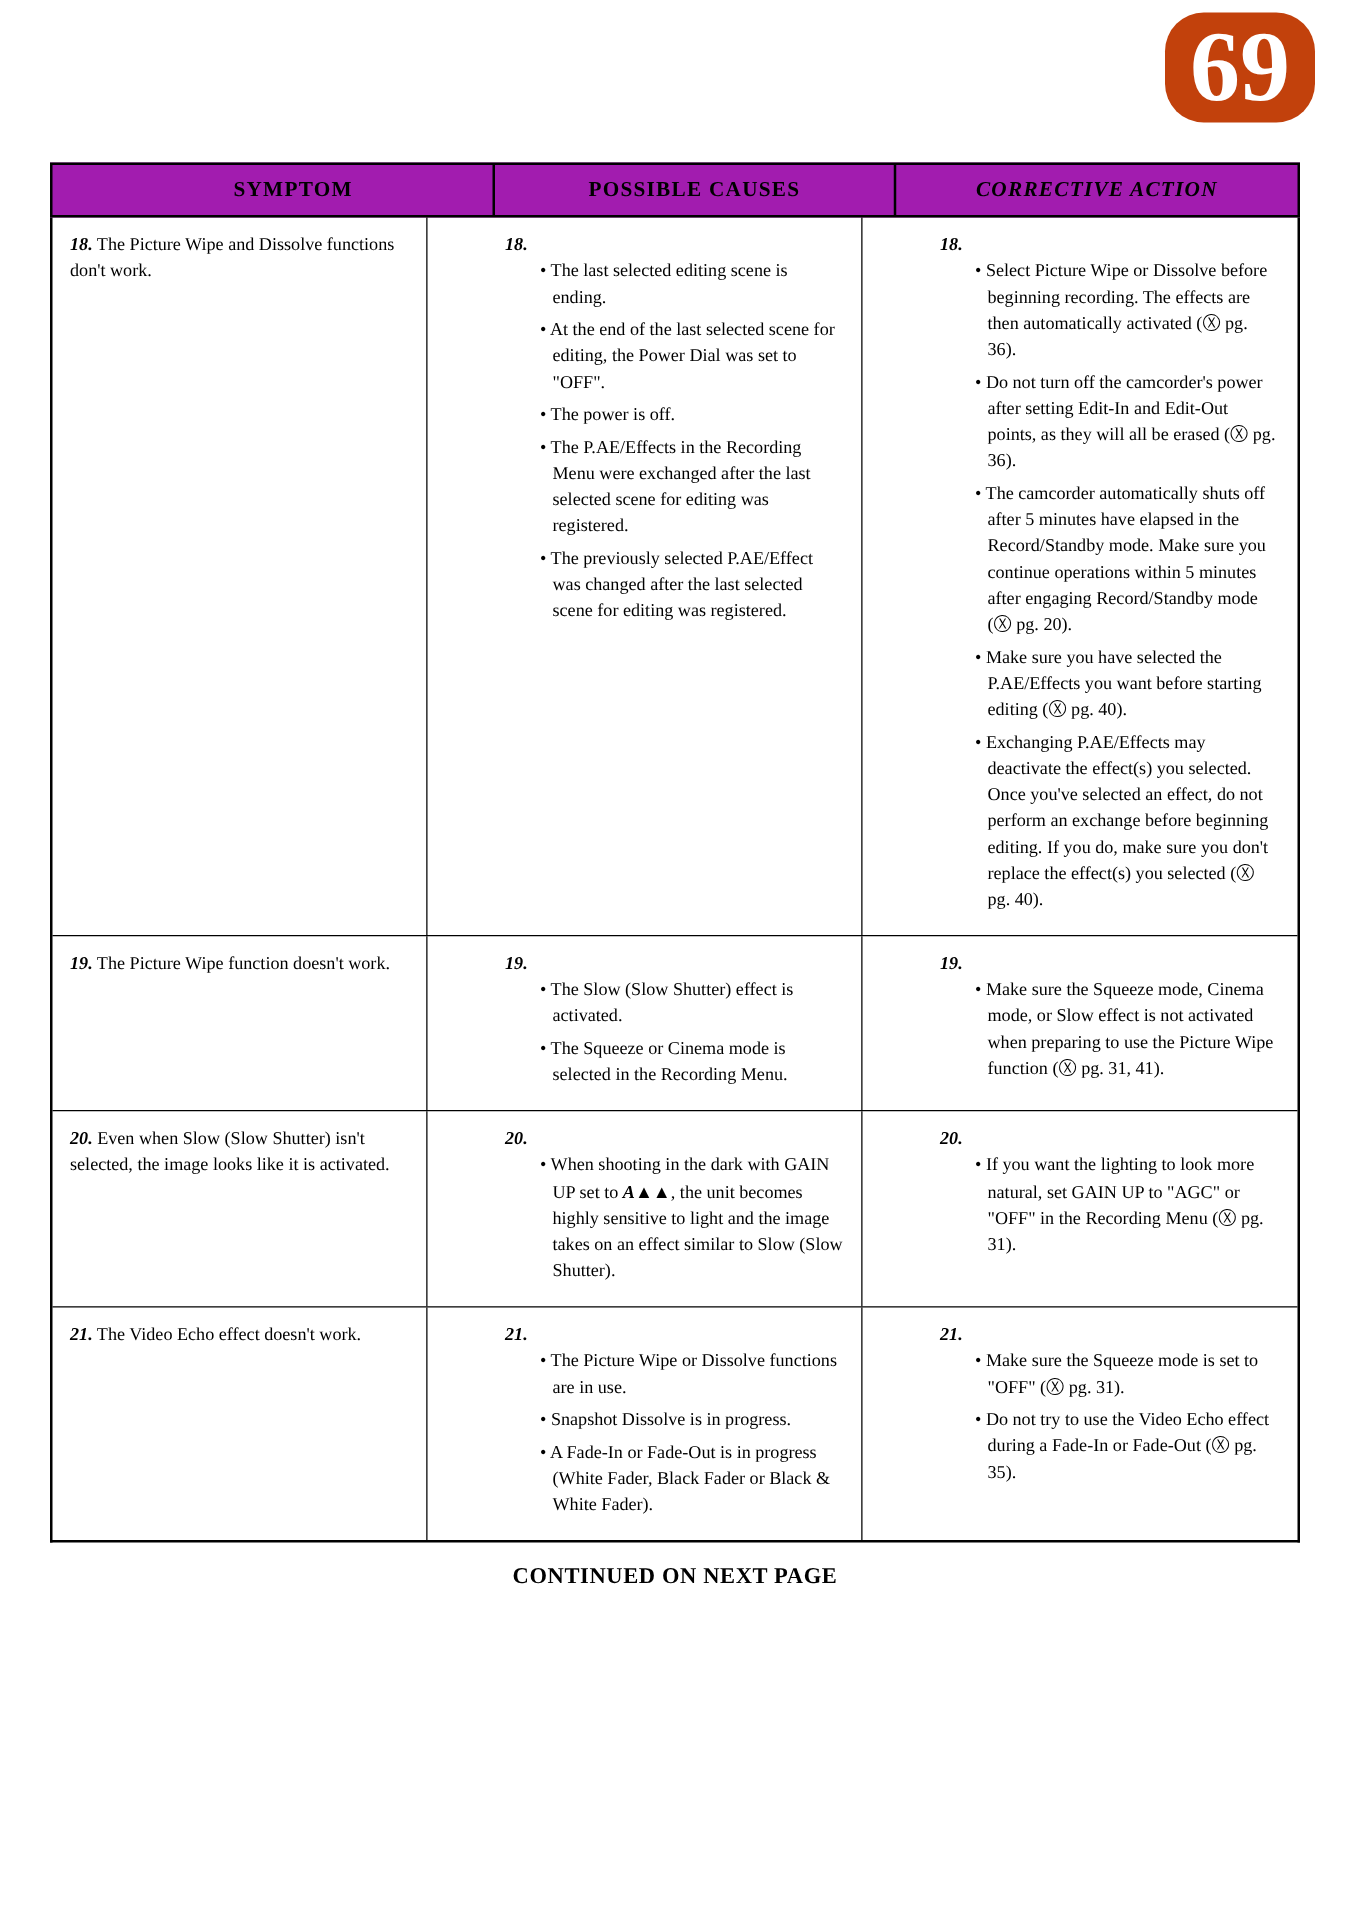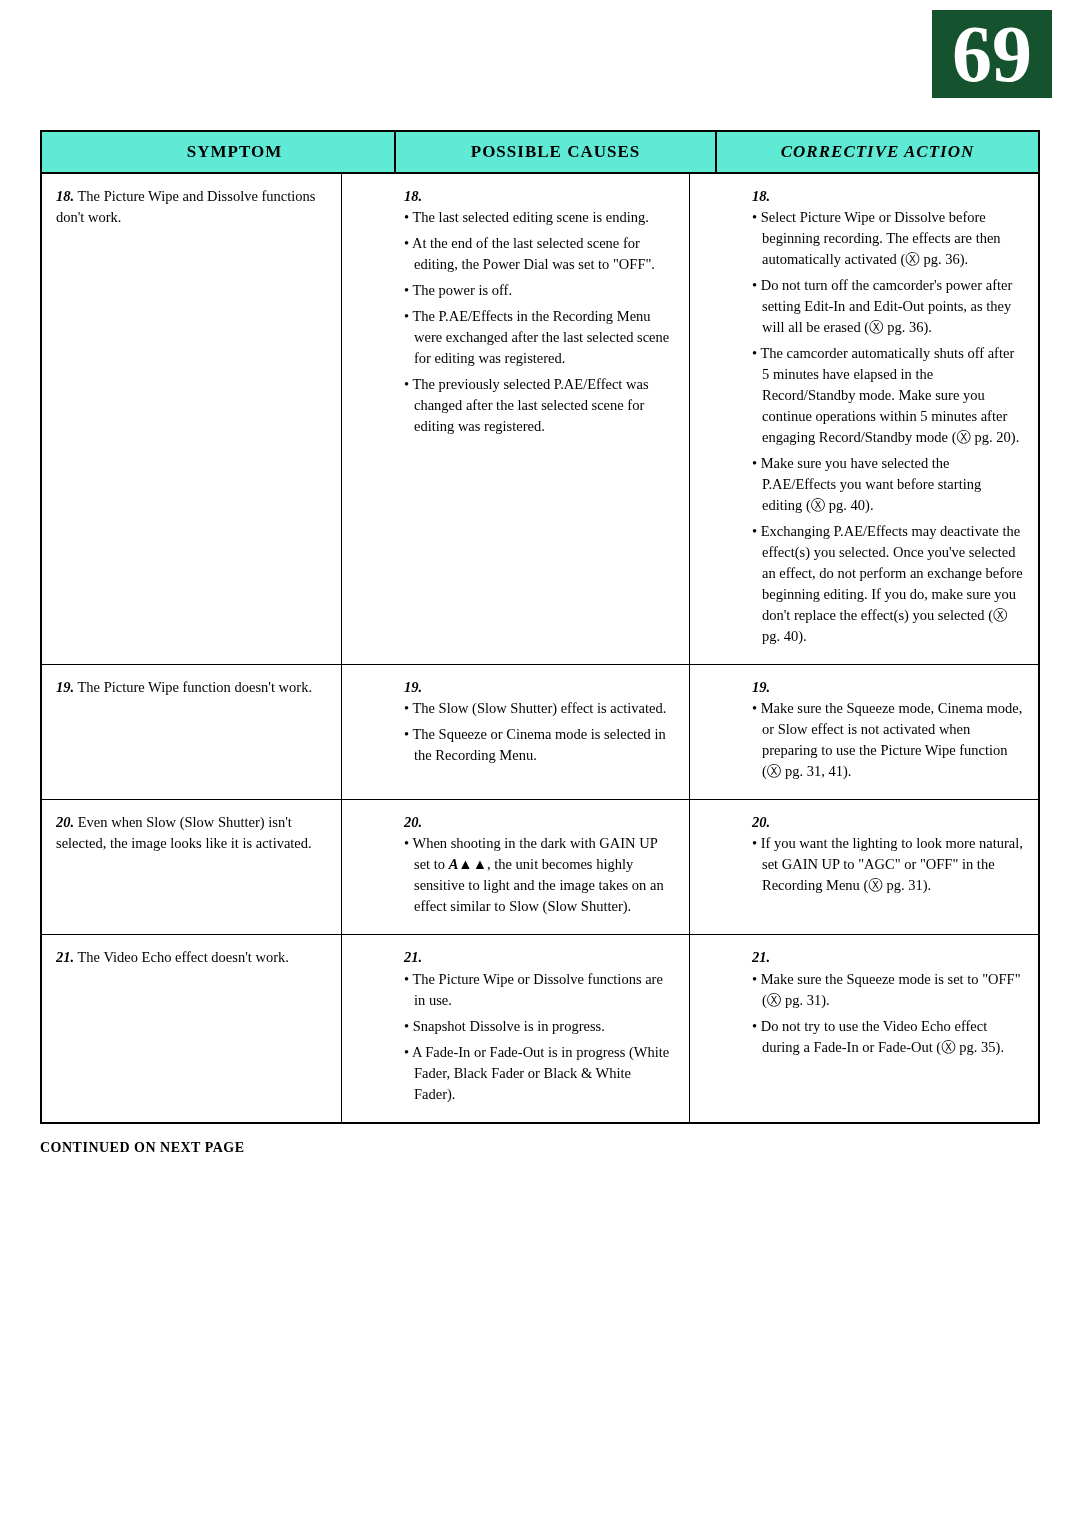--- a/index.html
+++ b/index.html
@@ -16,21 +16,21 @@
     .main-container {
       padding: 30px 40px 40px 40px;
       margin-top: 100px;
     }
 
     
     .table-header {
       display: grid;
       grid-template-columns: 1fr 1fr 1fr;
       border: 2px solid #000;
-      background: #5eead4;
+      background: #a21caf;
       padding-left: 33px;
     }
 
     .table-header-cell {
       padding: 10px 14px;
       font-size: 17px;
       font-weight: bold;
       text-transform: uppercase;
       text-align: center;
       letter-spacing: 1px;
@@ -70,50 +70,52 @@
     }
 
     .table-cell b {
       font-style: italic;
     }
 
     .bullet-item {
       margin-bottom: 5px;
       padding-left: 10px;
       text-indent: -10px;
+      margin-left: 28px;
     }
     .bullet-item::before {
       content: "• ";
     }
 
     .row-num {
       font-weight: bold;
       font-style: italic;
     }
 
     .continued {
-      text-align: left;
+      text-align: center;
       font-weight: bold;
-      font-size: 14px;
+      font-size: 18px;
       margin-top: 16px;
       letter-spacing: 0.5px;
     }
 
     .page-bg-number {
       position: absolute;
       top: 10px;
       right: 28px;
       font-size: 80px;
       font-weight: 900;
       color: #fff;
-      background: #14532d;
+      background: #c2410c;
       width: 120px;
       text-align: center;
       line-height: 1;
       padding: 4px 10px;
+      border-radius: 31px;
     }
   </style>
 </head>
 <body>
 
 <div class="page-bg-number">69</div>
 
 <div class="main-container">
 
   <div class="table-header">

